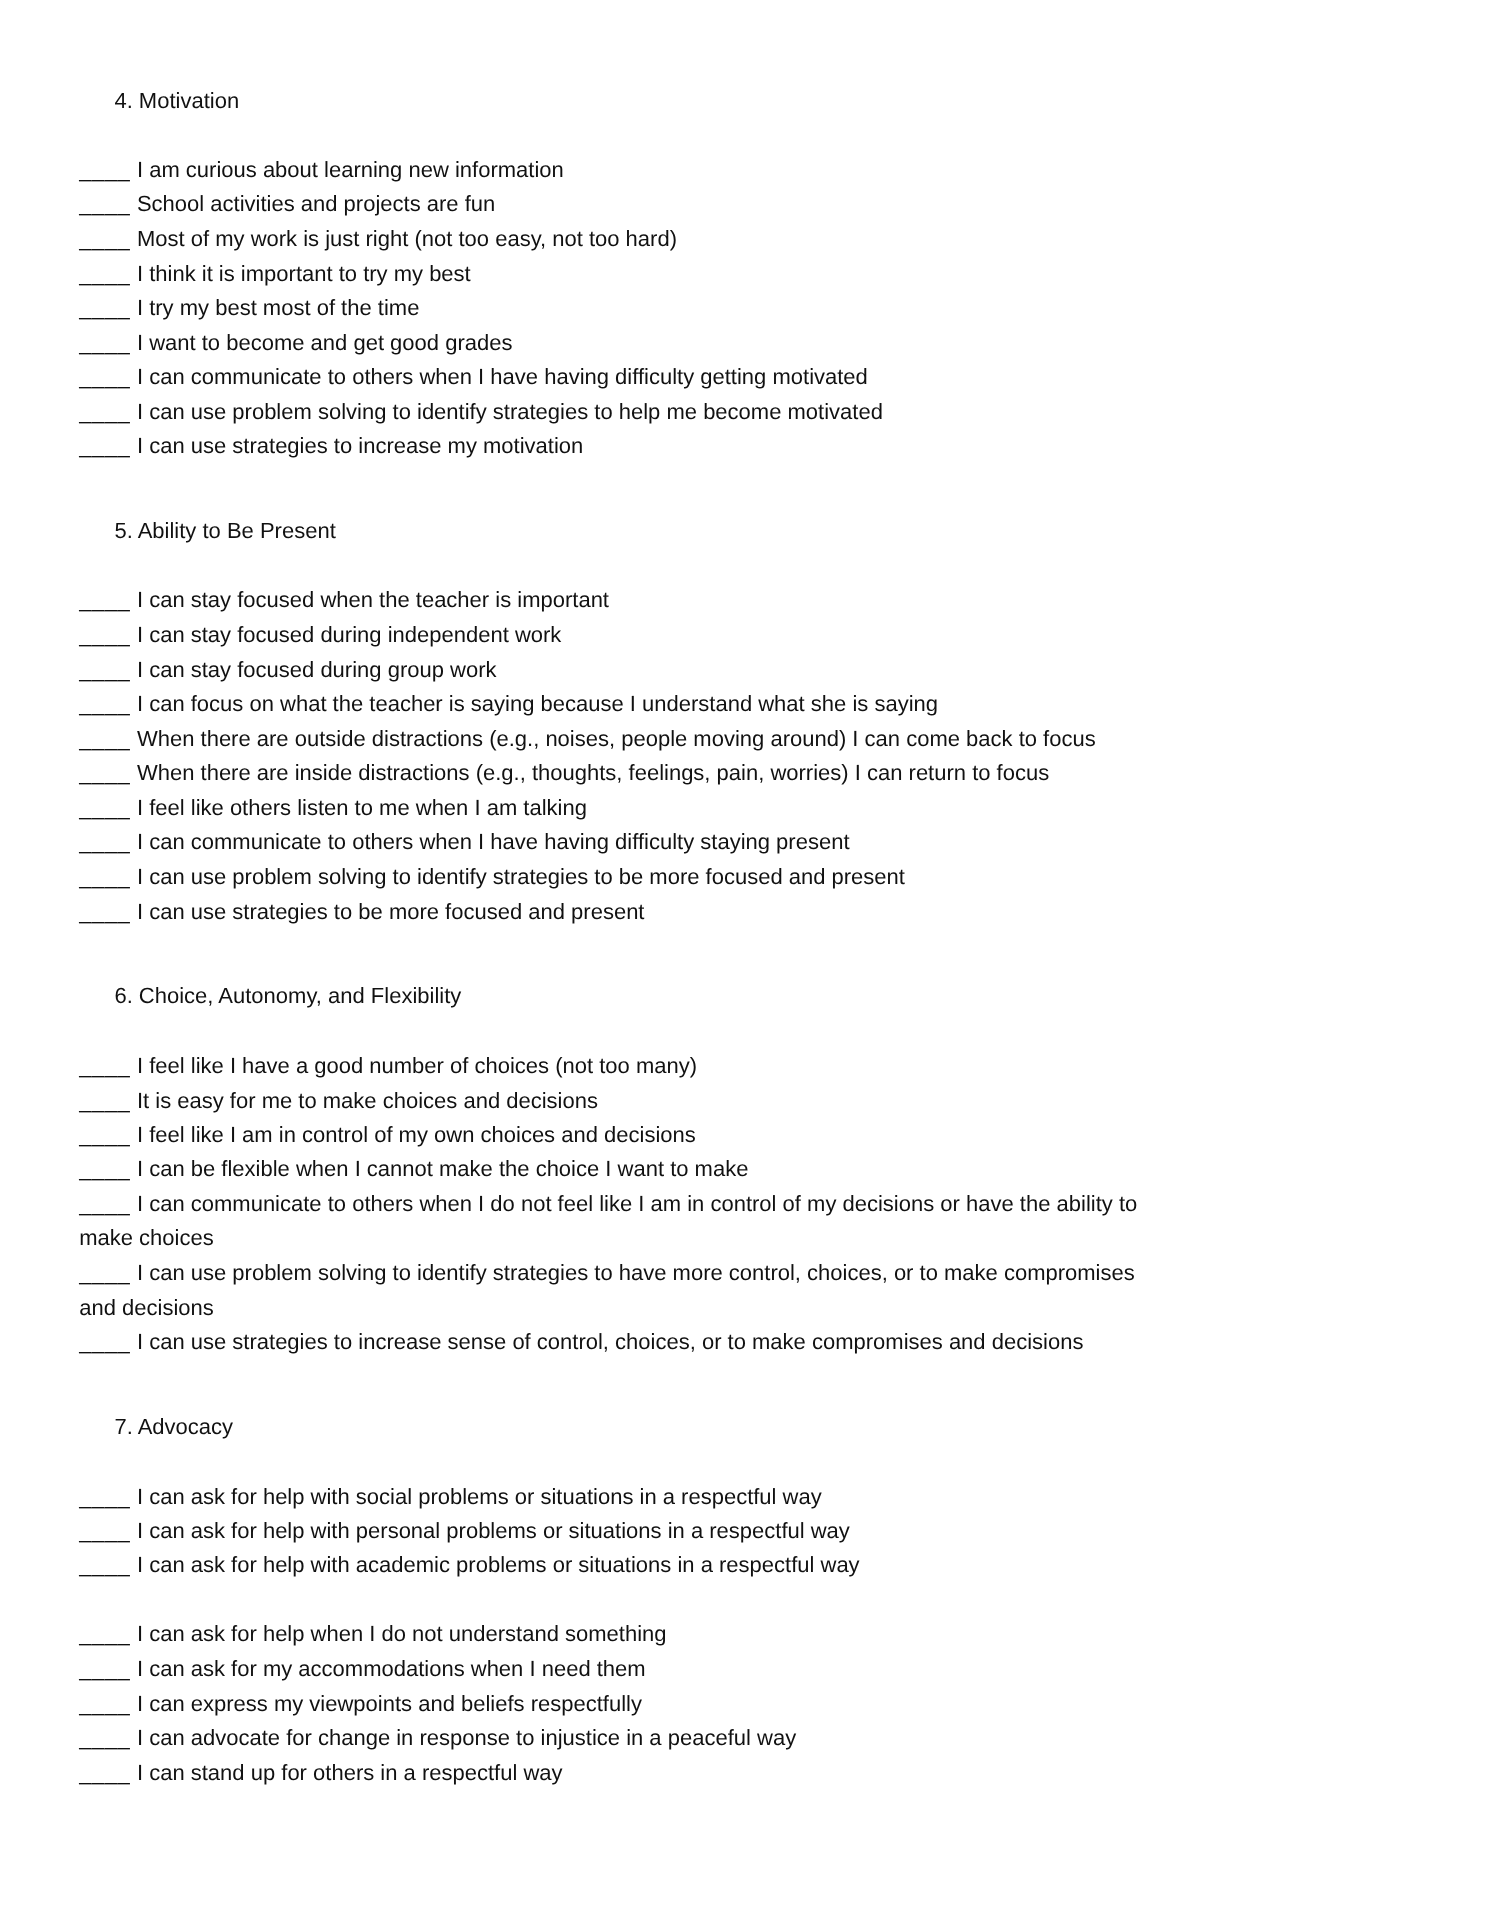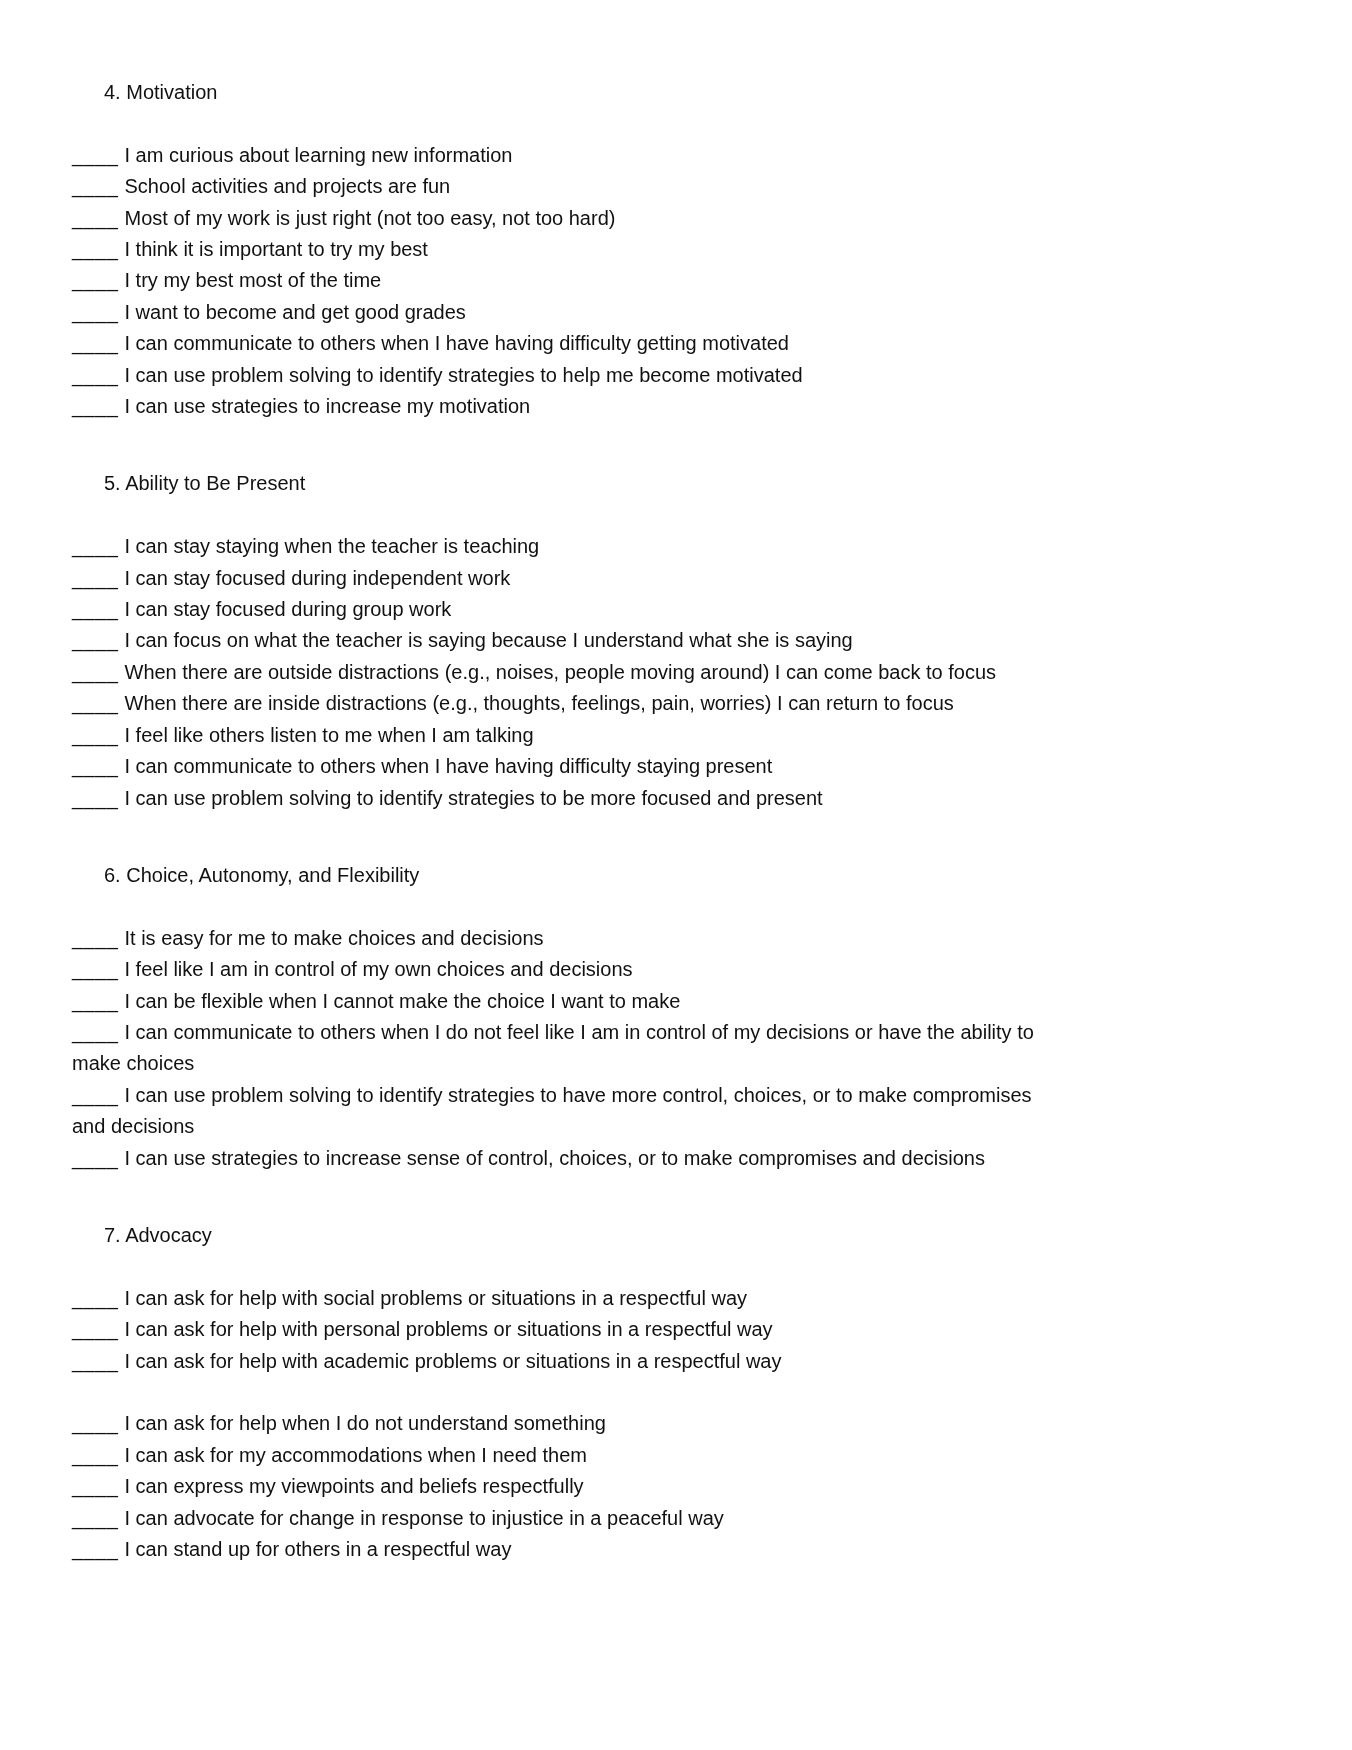--- a/index.html
+++ b/index.html
@@ -53,34 +53,36 @@
           <div class="item"><span class="blank">____</span><span class="item-text">I try my best most of the time</span></div>
           <div class="item"><span class="blank">____</span><span class="item-text">I want to become and get good grades</span></div>
           <div class="item"><span class="blank">____</span><span class="item-text">I can communicate to others when I have having difficulty getting motivated</span></div>
           <div class="item"><span class="blank">____</span><span class="item-text">I can use problem solving to identify strategies to help me become motivated</span></div>
           <div class="item"><span class="blank">____</span><span class="item-text">I can use strategies to increase my motivation</span></div>
         </div>
       </div>
       <div class="section">
         <div class="section-title">5. Ability to Be Present</div>
         <div class="item-group">
-          <div class="item"><span class="blank">____</span><span class="item-text">I can stay staying when the teacher is teaching</span></div>
+          <div class="item"><span class="blank">____</span><span class="item-text">I can stay focused when the teacher is important</span></div>
           <div class="item"><span class="blank">____</span><span class="item-text">I can stay focused during independent work</span></div>
           <div class="item"><span class="blank">____</span><span class="item-text">I can stay focused during group work</span></div>
           <div class="item"><span class="blank">____</span><span class="item-text">I can focus on what the teacher is saying because I understand what she is saying</span></div>
           <div class="item"><span class="blank">____</span><span class="item-text">When there are outside distractions (e.g., noises, people moving around) I can come back to focus</span></div>
           <div class="item"><span class="blank">____</span><span class="item-text">When there are inside distractions (e.g., thoughts, feelings, pain, worries) I can return to focus</span></div>
           <div class="item"><span class="blank">____</span><span class="item-text">I feel like others listen to me when I am talking</span></div>
           <div class="item"><span class="blank">____</span><span class="item-text">I can communicate to others when I have having difficulty staying present</span></div>
           <div class="item"><span class="blank">____</span><span class="item-text">I can use problem solving to identify strategies to be more focused and present</span></div>
+          <div class="item"><span class="blank">____</span><span class="item-text">I can use strategies to be more focused and present</span></div>
         </div>
       </div>
       <div class="section">
         <div class="section-title">6. Choice, Autonomy, and Flexibility</div>
         <div class="item-group">
+          <div class="item"><span class="blank">____</span><span class="item-text">I feel like I have a good number of choices (not too many)</span></div>
           <div class="item"><span class="blank">____</span><span class="item-text">It is easy for me to make choices and decisions</span></div>
           <div class="item"><span class="blank">____</span><span class="item-text">I feel like I am in control of my own choices and decisions</span></div>
           <div class="item"><span class="blank">____</span><span class="item-text">I can be flexible when I cannot make the choice I want to make</span></div>
           <div class="item"><span class="blank">____</span><span class="item-text">I can communicate to others when I do not feel like I am in control of my decisions or have the ability to
 make choices</span></div>
           <div class="item"><span class="blank">____</span><span class="item-text">I can use problem solving to identify strategies to have more control, choices, or to make compromises
 and decisions</span></div>
           <div class="item"><span class="blank">____</span><span class="item-text">I can use strategies to increase sense of control, choices, or to make compromises and decisions</span></div>
         </div>
       </div>

